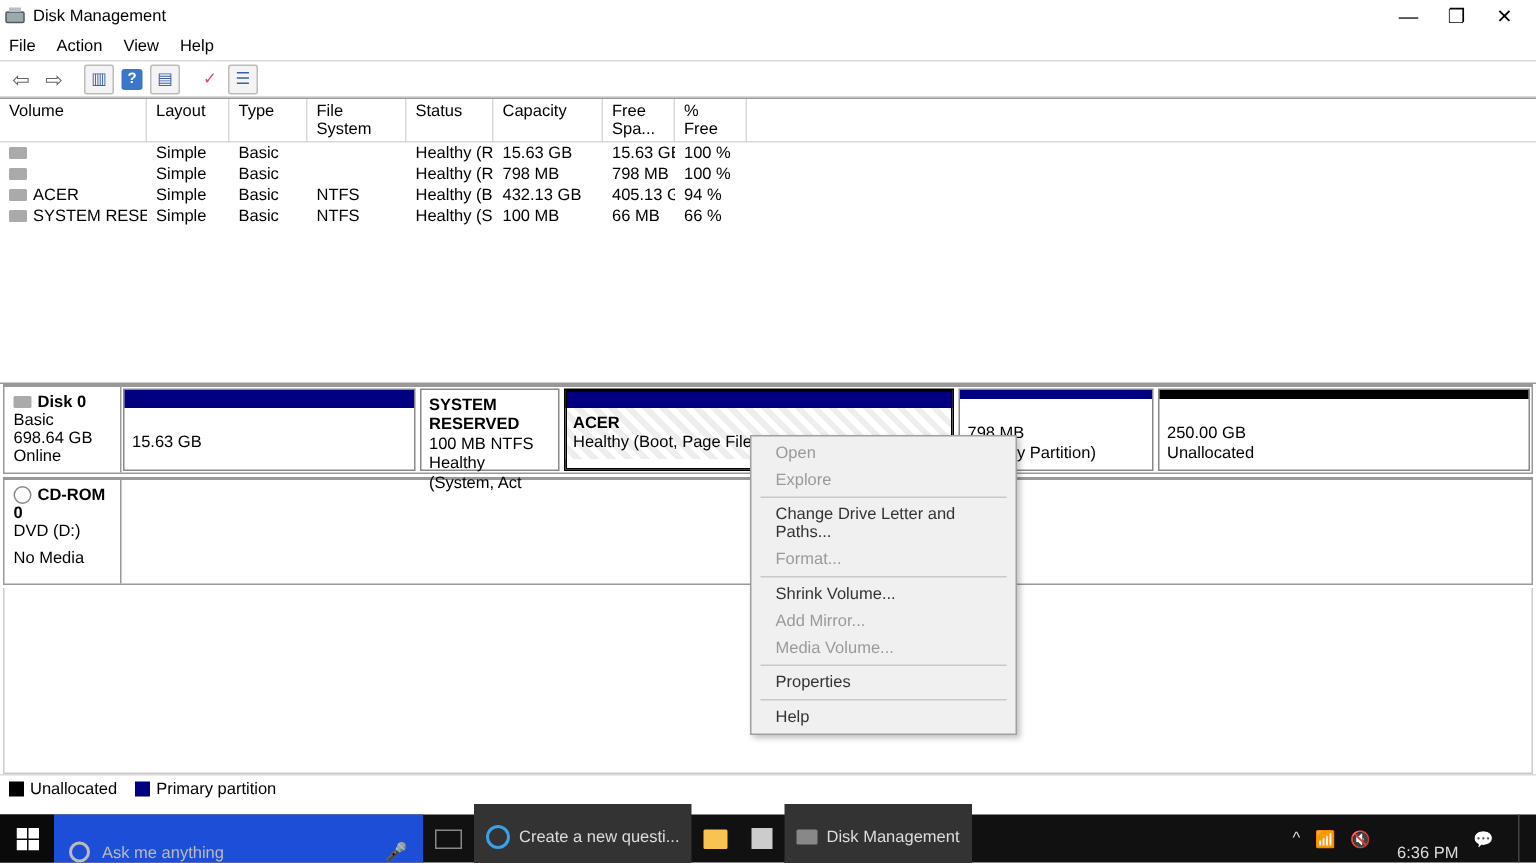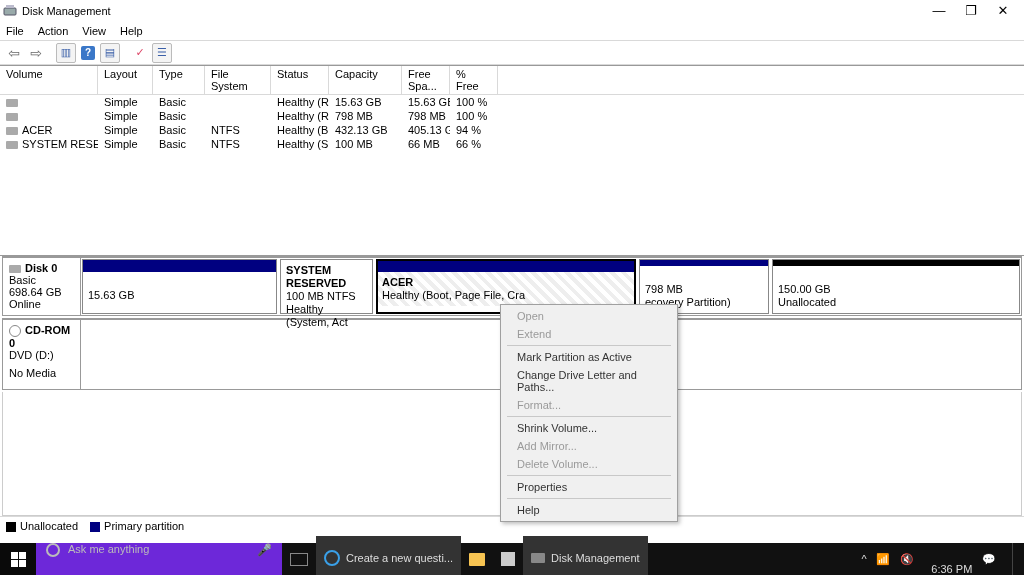--- a/index.html
+++ b/index.html
@@ -41,29 +41,29 @@
 .bar.black{background:#000;}
 .part .pbody{padding:4px 5px; font-size:11px; line-height:13px;}
 .part .pbody b{font-weight:bold;}
 .part.sel .pbody{ background:repeating-linear-gradient(45deg,#fff,#fff 4px,#eee 4px,#eee 8px);}
 .part.sel{border:1px solid #000;outline:1px solid #000;outline-offset:-2px;}
 
 .legend { padding:3px 6px; border-top:1px solid #d9d9d9; display:flex; gap:12px; align-items:center;}
 .sw{display:inline-block;width:10px;height:10px;margin-right:4px;vertical-align:middle;}
 .sw.bk{background:#000}.sw.nv{background:#000080}
 
-.ctxmenu { position:absolute; left:500px; top:304px; width:178px; background:#f0f0f0; border:1px solid #a0a0a0; box-shadow:2px 2px 4px rgba(0,0,0,.25); padding:2px;}
+.ctxmenu { position:absolute; left:500px; top:290px; width:178px; background:#f0f0f0; border:1px solid #a0a0a0; box-shadow:2px 2px 4px rgba(0,0,0,.25); padding:2px;}
 .ctxmenu .mi{padding:3px 14px; color:#333;}
 .ctxmenu .mi.dis{color:#9a9a9a;}
 .ctxmenu hr{border:none;border-top:1px solid #c8c8c8;margin:2px 4px;}
 
 .taskbar { position:absolute; left:0; right:0; bottom:0; height:32px; background:#111; color:#ddd; display:flex; align-items:center;}
 .taskbar .start{width:36px;height:32px;display:flex;align-items:center;justify-content:center;background:#0a0a0a;}
 .start svg{width:15px;height:15px;}
-.search{flex:0 0 246px;height:32px;background:#6d28d9;display:flex;align-items:flex-start;padding:0 10px;color:#bbb;gap:8px;}
+.search{flex:0 0 246px;height:32px;background:#1d4ed8;display:flex;align-items:flex-end;padding:0 10px;color:#bbb;gap:8px;}
 .search .circ{width:14px;height:14px;border:2px solid #bbb;border-radius:50%;}
 .search .mic{margin-left:auto;font-size:12px;}
 .tbitem{height:46px;display:flex;align-items:center;padding:0 8px;gap:6px;}
 .tbitem.active{background:#333;border-bottom:2px solid #76b9ed;}
 .tray{margin-left:auto;display:flex;align-items:center;gap:10px;padding:0 8px;}
 .tray .time{text-align:right;font-size:10px;line-height:11px;margin-top:32px;}
 .tray .strip{width:4px;height:32px;border-left:1px solid #444;margin-left:6px;}
 .edge-ic{width:16px;height:16px;border:2px solid #3aa0e8;border-radius:50%;display:inline-block;}
 .folder-ic{width:16px;height:13px;background:#f7c452;border-radius:1px;display:inline-block;}
 .store-ic{width:14px;height:14px;background:#ccc;display:inline-block;}
@@ -191,21 +191,21 @@
         <div class="pbody">
             <div>&nbsp;</div>
             <div>798 MB</div>
             <div>ecovery Partition)</div>
           </div>
       </div>
       <div class="part" style="flex:1;">
         <div class="bar black"></div>
         <div class="pbody">
             <div>&nbsp;</div>
-            <div>150.00 GB</div>
+            <div>250.00 GB</div>
             <div>Unallocated</div>
           </div>
       </div>
     </div>
   </div>
 
   <div class="disk-block" style="height:72px;">
     <div class="disk-info">
       <div><span style="display:inline-block;width:12px;height:12px;border:1px solid #888;border-radius:50%;margin-right:4px;vertical-align:middle;"></span><span class="dname">CD-ROM 0</span></div>
       <div>DVD (D:)</div>
@@ -218,29 +218,28 @@
   <div style="height:124px;margin:0 2px;border:1px solid #ccc;border-top:none;"></div>
 
   <div class="legend">
     <span><span class="sw bk"></span><span>Unallocated</span></span>
     <span><span class="sw nv"></span><span>Primary partition</span></span>
   </div>
 </div>
 
 <div class="ctxmenu">
   <div class="mi dis">Open</div>
-  <div class="mi dis">Extend</div>
-  <hr>
-  <div class="mi">Mark Partition as Active</div>
+  <div class="mi dis">Explore</div>
+  <hr>
   <div class="mi">Change Drive Letter and Paths...</div>
   <div class="mi dis">Format...</div>
   <hr>
   <div class="mi">Shrink Volume...</div>
   <div class="mi dis">Add Mirror...</div>
-  <div class="mi dis">Delete Volume...</div>
+  <div class="mi dis">Media Volume...</div>
   <hr>
   <div class="mi">Properties</div>
   <hr>
   <div class="mi">Help</div>
 </div>
 
 <div class="taskbar">
   <div class="start">
     <svg viewBox="0 0 15 15">
         <rect x="0" y="0" width="7" height="7" fill="#fff"></rect>

